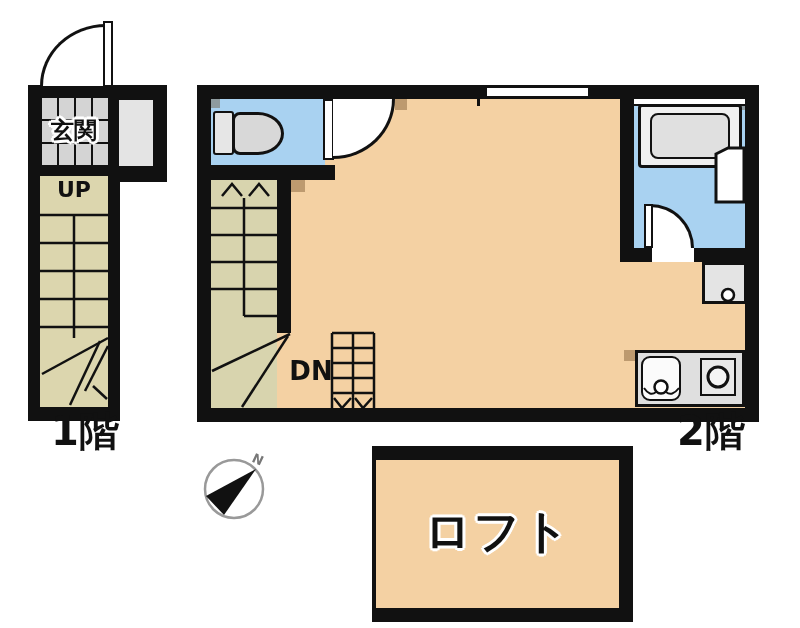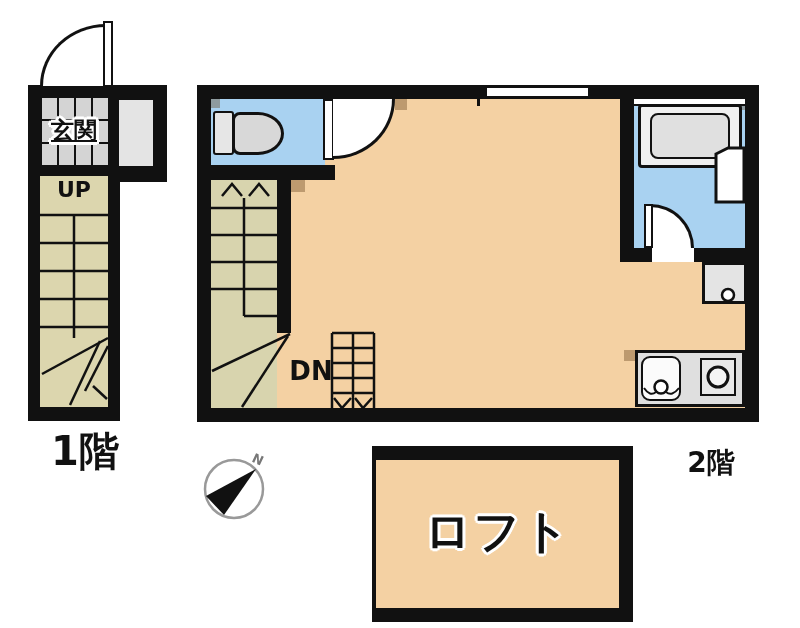--- a/index.html
+++ b/index.html
@@ -34,23 +34,23 @@
 
   <div class="wall z3" style="left:28px;top:85px;width:139px;height:13px;"></div>
   <div class="wall z3" style="left:28px;top:85px;width:12px;height:336px;"></div>
   <div class="wall z3" style="left:28px;top:407px;width:92px;height:14px;"></div>
   <div class="wall z3" style="left:155px;top:85px;width:12px;height:97px;"></div>
   <div class="wall z3" style="left:108px;top:168px;width:59px;height:14px;"></div>
   <div class="wall z3" style="left:108px;top:168px;width:12px;height:253px;"></div>
   <div class="wall z3" style="left:108px;top:98px;width:9px;height:70px;"></div>
   <div class="wall z3" style="left:40px;top:167px;width:68px;height:9px;"></div>
 
-  <div class="label olt z7" style="left:38px;top:104px;width:72px;height:52px;font-size:23px;text-decoration:underline;">玄関</div>
+  <div class="label olt z7" style="left:38px;top:104px;width:72px;height:52px;font-size:23px;">玄関</div>
   <div class="label z7" style="left:40px;top:177px;width:68px;height:26px;font-size:22px;">UP</div>
-  <div class="label z7" style="left:22px;top:424px;width:126px;height:54px;font-size:40px;">1階</div>
+  <div class="label z7" style="left:22px;top:404px;width:126px;height:54px;font-size:40px;">1階</div>
 
   <div class="fill z1" style="left:211px;top:99px;width:534px;height:309px;background:#f4d1a3;"></div>
   <div class="fill z2" style="left:211px;top:98px;width:114px;height:67px;background:#a9d2f1;"></div>
   <div class="fill z2" style="left:634px;top:99px;width:111px;height:149px;background:#a9d2f1;"></div>
   <div class="fill z2" style="left:211px;top:180px;width:66px;height:228px;background:#d8d4ae;"></div>
 
   <div class="wall z3" style="left:197px;top:85px;width:562px;height:14px;"></div>
   <div class="wall z3" style="left:197px;top:85px;width:14px;height:337px;"></div>
   <div class="wall z3" style="left:745px;top:85px;width:14px;height:337px;"></div>
   <div class="wall z3" style="left:197px;top:408px;width:562px;height:14px;"></div>
@@ -84,21 +84,21 @@
   <div class="fill z5" style="left:700px;top:358px;width:36px;height:38px;background:#e9e9e9;border:2.5px solid #111;box-sizing:border-box;"></div>
 
   <div class="sm z2" style="left:291px;top:168px;width:14px;height:24px;"></div>
   <div class="sm z2" style="left:395px;top:99px;width:12px;height:11px;"></div>
   <div class="sm z2" style="left:733px;top:99px;width:12px;height:11px;"></div>
   <div class="sm z2" style="left:624px;top:350px;width:11px;height:11px;"></div>
   <div class="sm z2" style="left:211px;top:99px;width:9px;height:9px;"></div>
   <div class="sm z2" style="left:378px;top:462px;width:13px;height:11px;"></div>
 
   <div class="label z7" style="left:287px;top:356px;width:48px;height:30px;font-size:26px;">DN</div>
-  <div class="label z7" style="left:648px;top:436px;width:126px;height:54px;font-size:28px;">2階</div>
+  <div class="label z7" style="left:648px;top:404px;width:126px;height:54px;font-size:40px;">2階</div>
 
   <div class="fill z2" style="left:375px;top:458px;width:246px;height:152px;background:#f4d1a3;"></div>
   <div class="wall z3" style="left:372px;top:446px;width:261px;height:14px;"></div>
   <div class="wall z3" style="left:619px;top:446px;width:14px;height:176px;"></div>
   <div class="wall z3" style="left:372px;top:608px;width:261px;height:14px;"></div>
   <div class="wall z3" style="left:372px;top:446px;width:4px;height:176px;"></div>
   <div class="label olt z7" style="left:378px;top:502px;width:240px;height:58px;font-size:46px;letter-spacing:2px;">ロフト</div>
 
   <div class="label z7" style="left:248px;top:450px;width:20px;height:18px;font-size:13px;color:#777;transform:rotate(25deg);font-weight:bold;">N</div>
 

